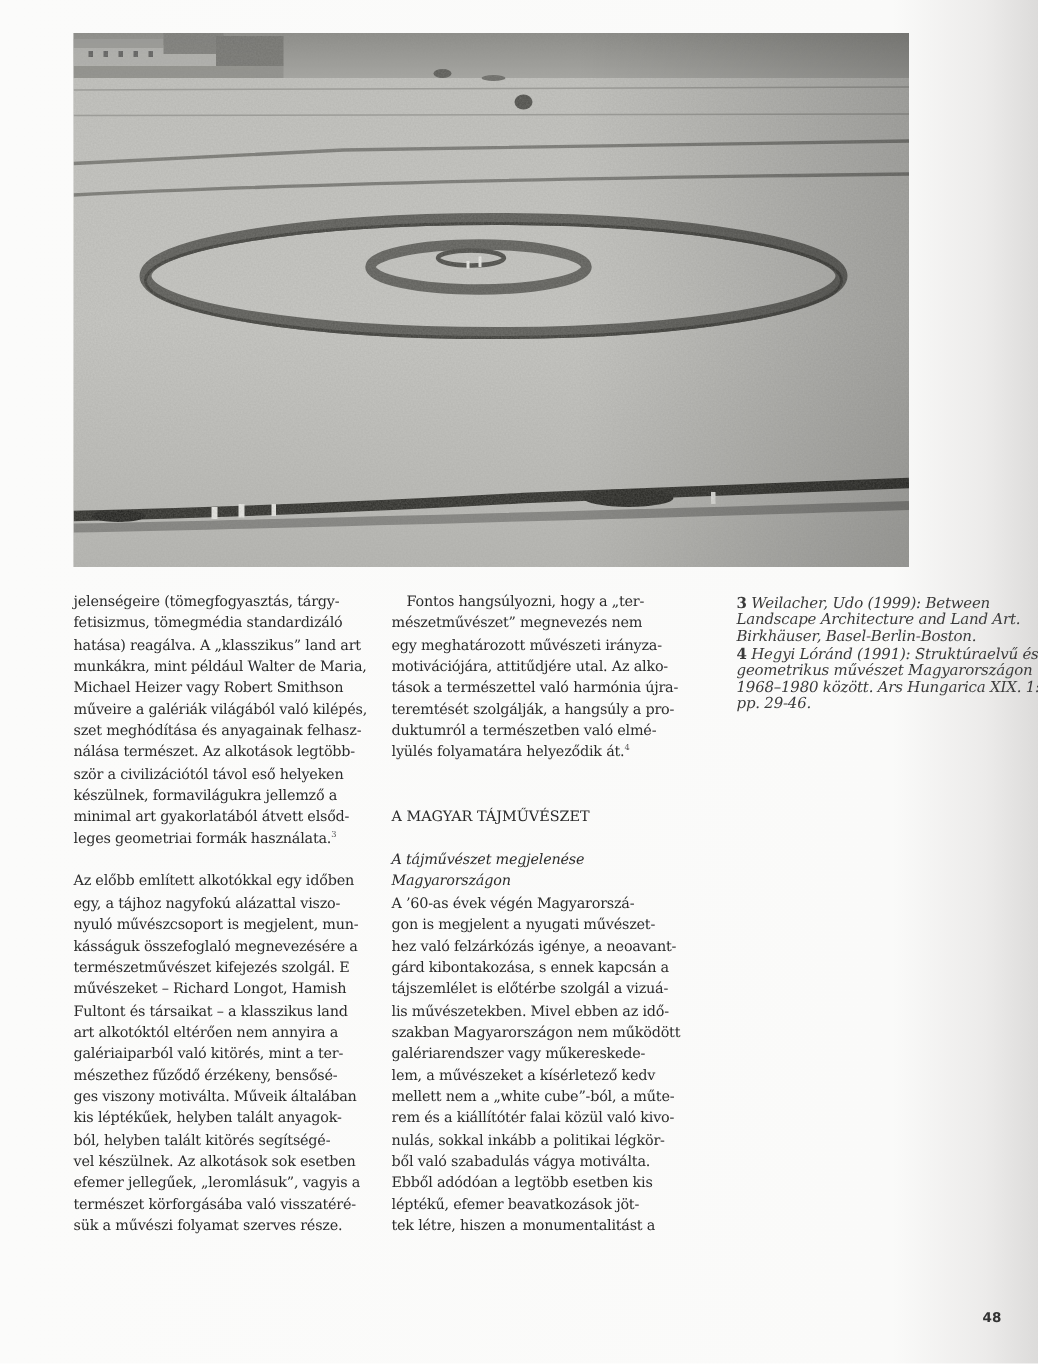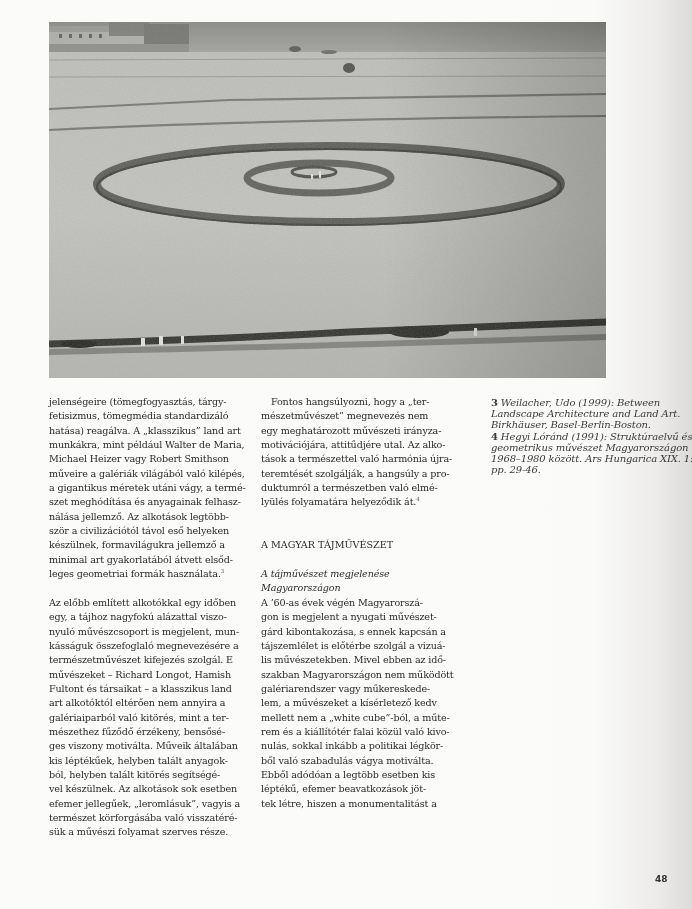--- a/index.html
+++ b/index.html
@@ -114,23 +114,22 @@
 </div>
 
 <div class="col col1">
   <p>
     <span class="line">jelenségeire (tömegfogyasztás, tárgy-</span>
     <span class="line">fetisizmus, tömegmédia standardizáló</span>
     <span class="line">hatása) reagálva. A „klasszikus” land art</span>
     <span class="line">munkákra, mint például Walter de Maria,</span>
     <span class="line">Michael Heizer vagy Robert Smithson</span>
     <span class="line">műveire a galériák világából való kilépés,</span>
-    <span class="line">a gigantikus méretek utáni vágy, a termé-</span>
     <span class="line">szet meghódítása és anyagainak felhasz-</span>
-    <span class="line">nálása jellemző. Az alkotások legtöbb-</span>
+    <span class="line">nálása természet. Az alkotások legtöbb-</span>
     <span class="line">ször a civilizációtól távol eső helyeken</span>
     <span class="line">készülnek, formavilágukra jellemző a</span>
     <span class="line">minimal art gyakorlatából átvett elsőd-</span>
     <span class="line"><span>leges geometriai formák használata.</span><sup>3</sup></span>
   </p>
   <div class="gap"></div>
   <p>
     <span class="line">Az előbb említett alkotókkal egy időben</span>
     <span class="line">egy, a tájhoz nagyfokú alázattal viszo-</span>
     <span class="line">nyuló művészcsoport is megjelent, mun-</span>
@@ -166,20 +165,21 @@
   <div class="gap"></div>
   <p class="caps">A MAGYAR TÁJMŰVÉSZET</p>
   <div class="gap"></div>
   <p class="ital">
     <span class="line">A tájművészet megjelenése</span>
     <span class="line">Magyarországon</span>
   </p>
   <p>
     <span class="line">A ’60-as évek végén Magyarorszá-</span>
     <span class="line">gon is megjelent a nyugati művészet-</span>
+    <span class="line">hez való felzárkózás igénye, a neoavant-</span>
     <span class="line">gárd kibontakozása, s ennek kapcsán a</span>
     <span class="line">tájszemlélet is előtérbe szolgál a vizuá-</span>
     <span class="line">lis művészetekben. Mivel ebben az idő-</span>
     <span class="line">szakban Magyarországon nem működött</span>
     <span class="line">galériarendszer vagy műkereskede-</span>
     <span class="line">lem, a művészeket a kísérletező kedv</span>
     <span class="line">mellett nem a „white cube”-ból, a műte-</span>
     <span class="line">rem és a kiállítótér falai közül való kivo-</span>
     <span class="line">nulás, sokkal inkább a politikai légkör-</span>
     <span class="line">ből való szabadulás vágya motiválta.</span>

